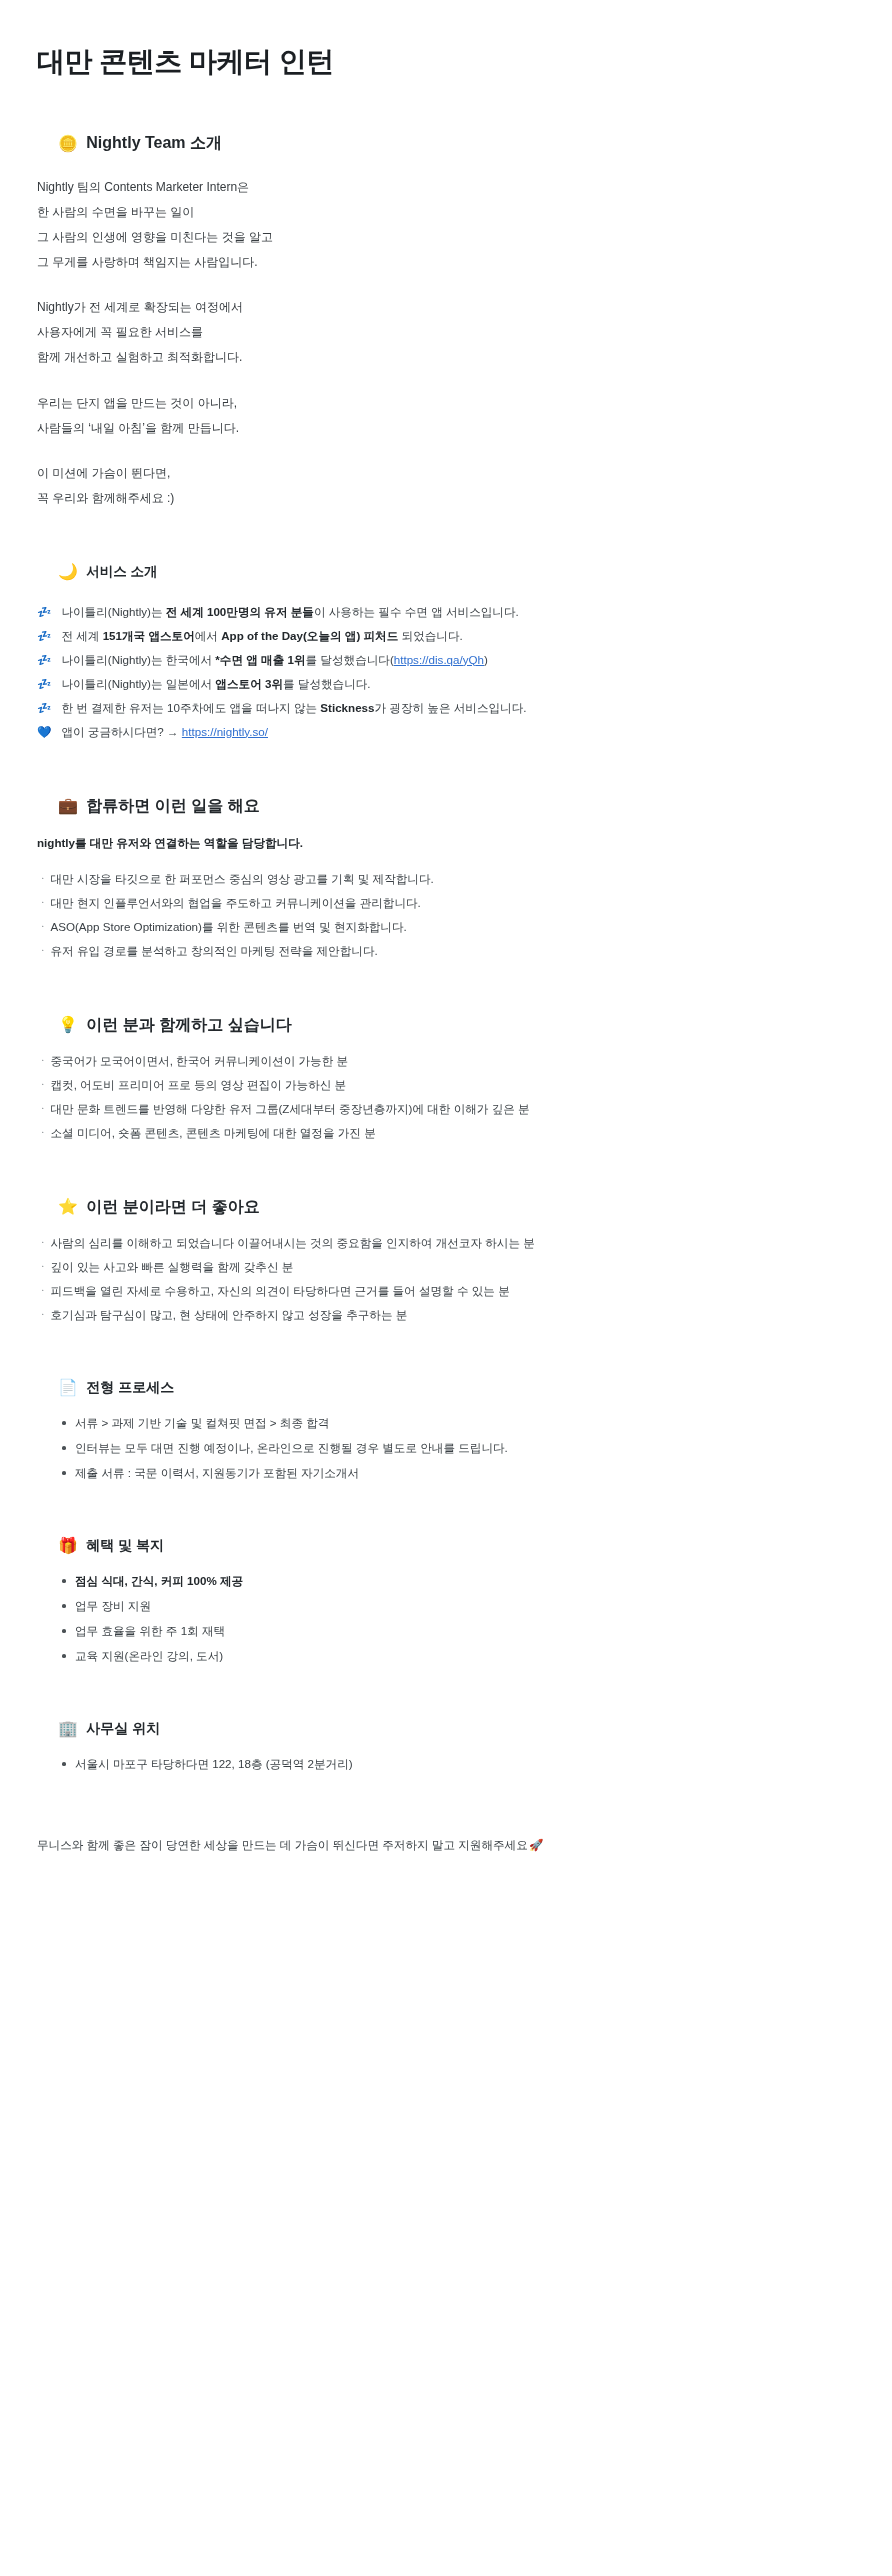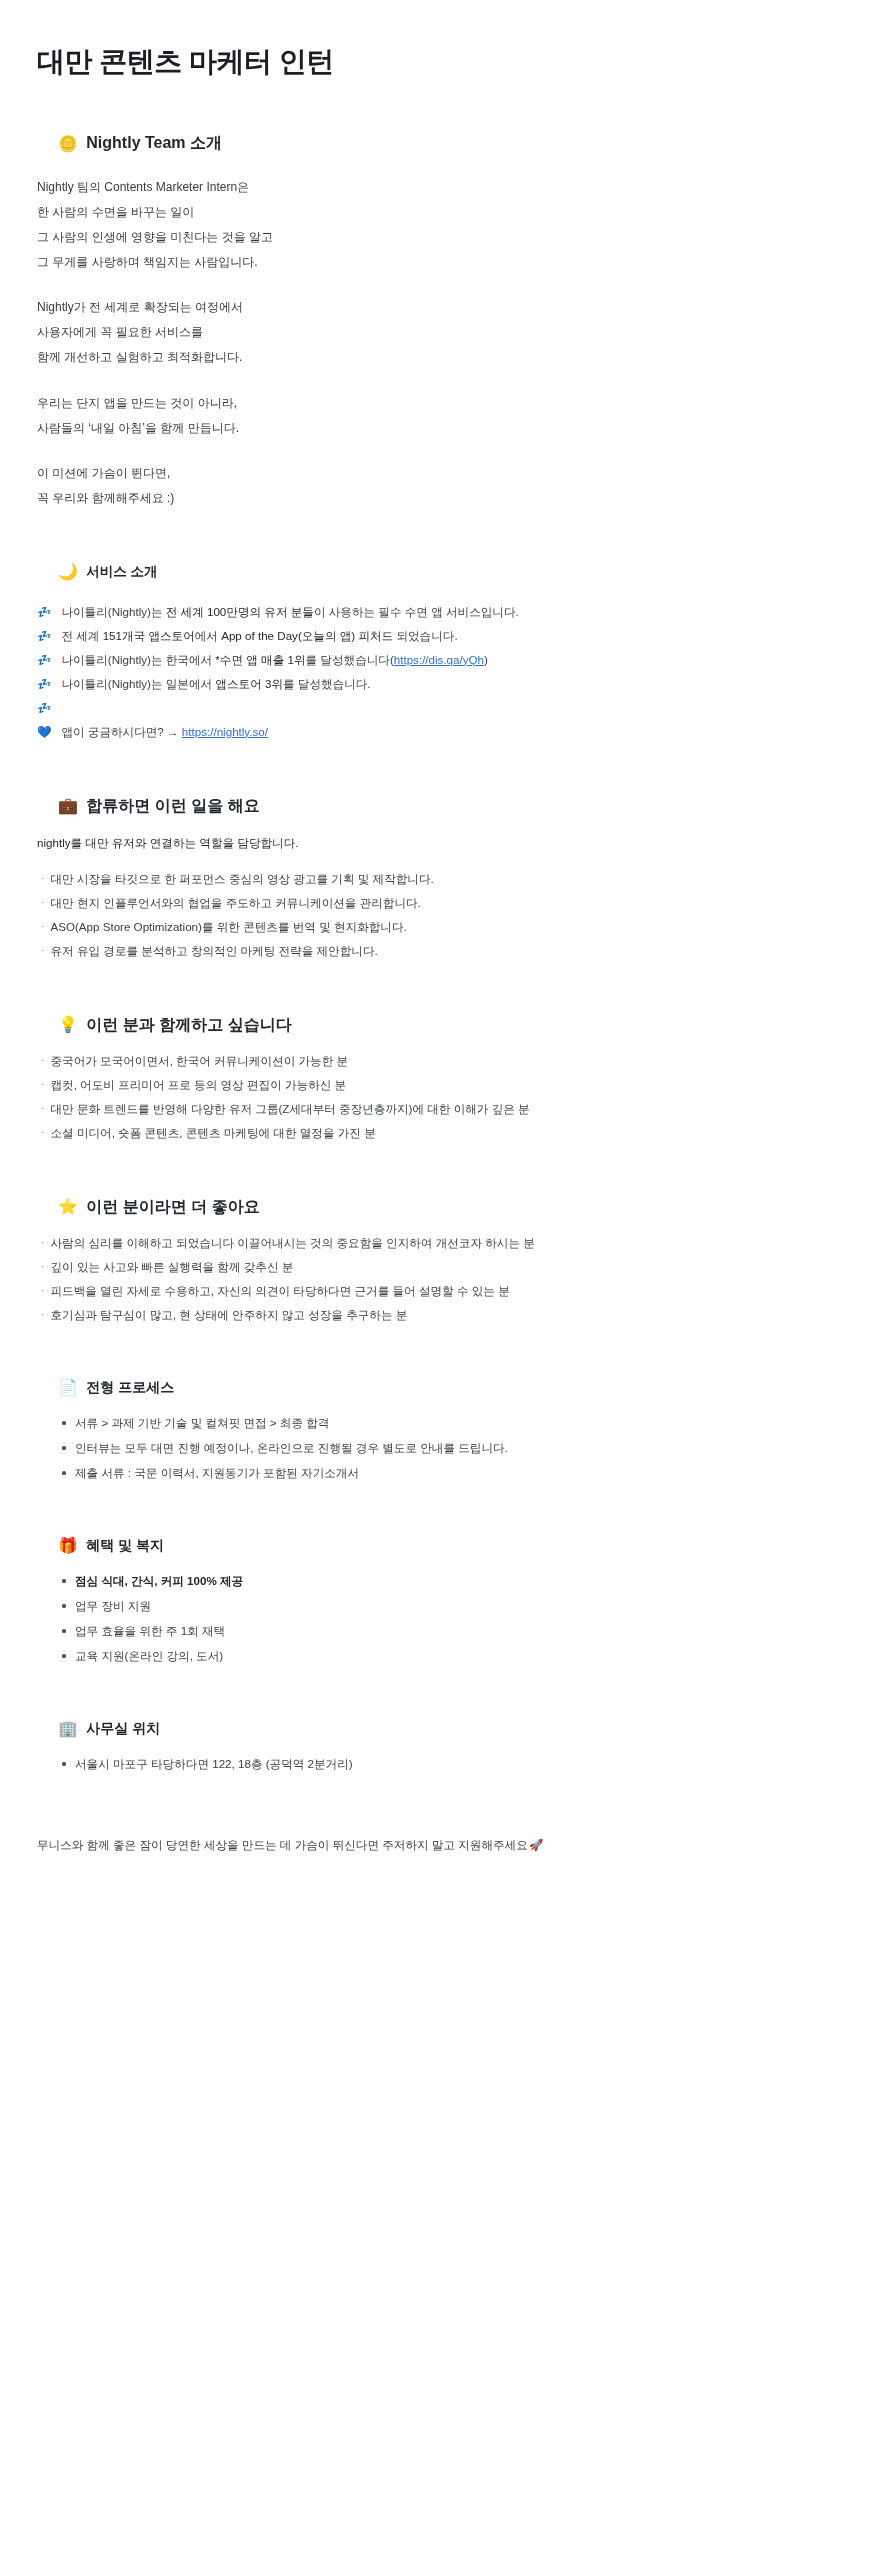--- a/index.html
+++ b/index.html
@@ -61,39 +61,39 @@
   }
   .svc-row {
     display: flex;
     align-items: flex-start;
     gap: 7.4px;
     font-size: 11.6px;
     line-height: 24px;
     color: #3a4045;
   }
   .svc-row .emo { width: 17px; flex: 0 0 17px; font-size: 11.6px; }
-  .svc-row b { font-weight: normal; color: #23282c; }
+  .svc-row b { font-weight: bold; color: #23282c; }
   .lnk { color: #2f6fd0; text-decoration: underline; }
 
   
   .dash-list { margin: 13px 0 0 37px; }
   .dash-list .row {
     font-size: 11.6px;
     line-height: 24px;
     color: #3a4045;
   }
   .dash-list .row::before {
     content: "ㆍ";
     margin-right: 1.9px;
     color: #5d6368;
   }
   .lead {
     margin: 15px 0 0 37px;
     font-size: 11.6px;
-    font-weight: normal;
+    font-weight: bold;
     line-height: 22.3px;
     color: #23282c;
   }
 
   
   .dot-list { margin: 13px 0 0 60px; }
   .dot-list .row {
     position: relative;
     font-size: 11.6px;
     line-height: 25px;
@@ -171,20 +171,21 @@
         <div class="svc-row">
           <span class="emo">💤</span>
           <span><span>나이틀리(Nightly)는 한국에서 </span><b>*수면 앱 매출 1위</b><span>를 달성했습니다(</span><a class="lnk" href="#">https://dis.qa/yQh</a><span>)</span></span>
         </div>
         <div class="svc-row">
           <span class="emo">💤</span>
           <span><span>나이틀리(Nightly)는 일본에서 </span><b>앱스토어 3위</b><span>를 달성했습니다.</span></span>
         </div>
         <div class="svc-row">
           <span class="emo">💤</span>
+          <span><span>한 번 결제한 유저는 10주차에도 앱을 떠나지 않는 </span><b>Stickness</b><span>가 굉장히 높은 서비스입니다.</span></span>
         </div>
         <div class="svc-row">
           <span class="emo">💙</span>
           <span><span>앱이 궁금하시다면?   →   </span><a class="lnk" href="#">https://nightly.so/</a></span>
         </div>
       </div>
   </div>
 
   <div class="sec">
     <div class="sec-h h-lg">

